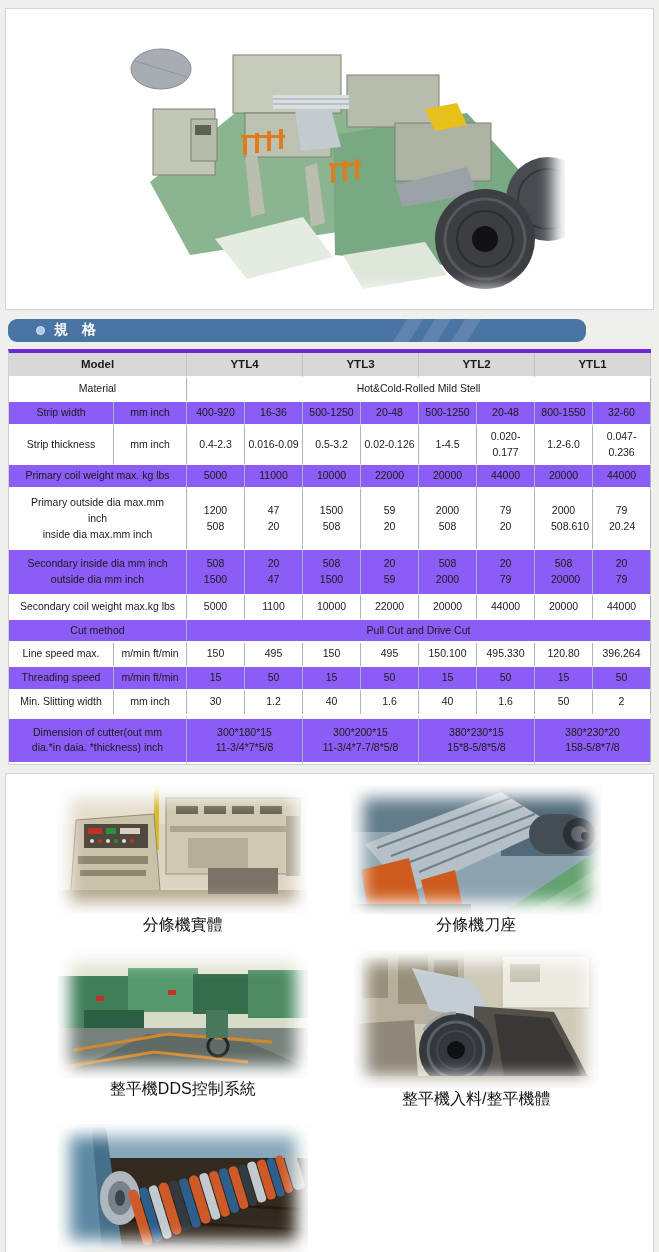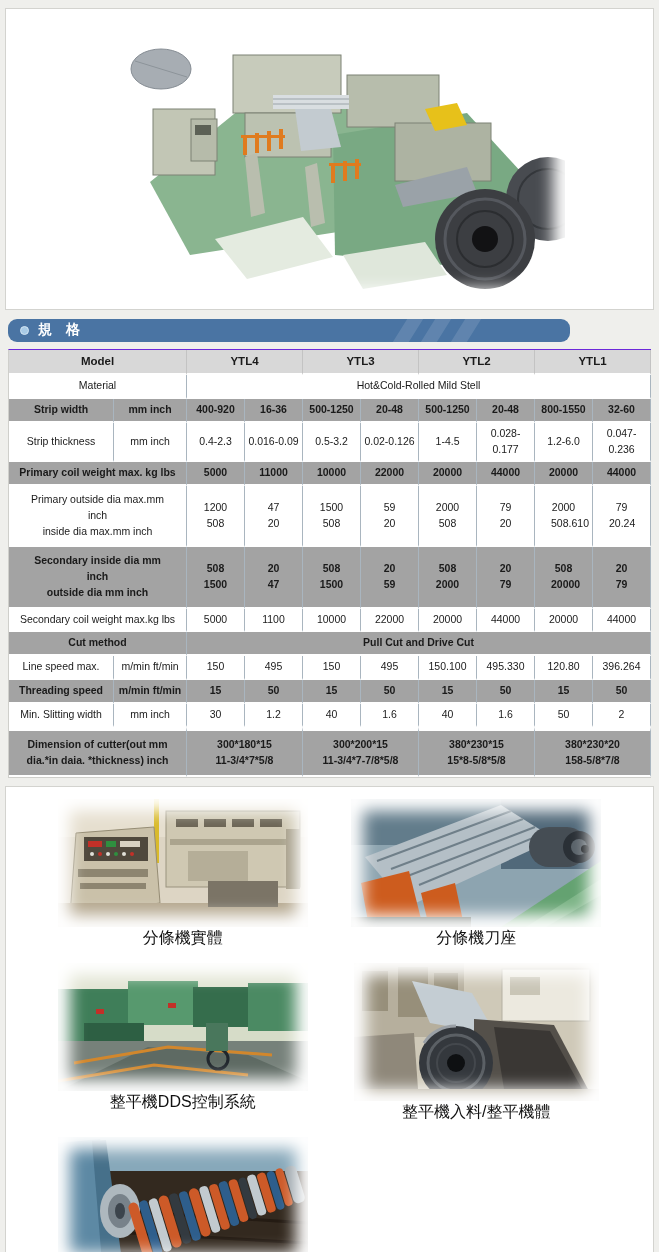--- a/index.html
+++ b/index.html
@@ -10,36 +10,36 @@
     color:#1a1a1a;
   }
   .panel { background:#fff; border:1px solid #d3d3cf; margin:0 5px; box-sizing:border-box; }
   .hero-panel { margin-top:8px; height:302px; display:flex; align-items:center; justify-content:center; }
   .photo { position:relative; overflow:hidden; }
   .photo::after { content:""; position:absolute; inset:0; box-shadow:inset 0 0 16px 12px #fff; }
   .photo svg { display:block; }
   .hero { width:470px; height:284px; }
 
   .section-bar { position:relative; margin:9px 0 0 8px; width:562px; height:23px;
-    background:#4a74a3; border-radius:9px; display:flex; align-items:center; overflow:hidden; }
+    background:#4a74a3; border-radius:9px; display:flex; align-items:center; overflow:hidden;padding-left:16px; }
   .bullet { width:7px; height:7px; border-radius:50%; background:#a9cbe6;
     border:1px solid #d2e4f2; margin:0 9px 0 12px; flex:0 0 auto; }
   .section-title { color:#ffffff; font-size:14px; font-weight:bold; letter-spacing:5px; padding-bottom:1px; }
   .stripe { position:absolute; top:-5px; bottom:-5px; width:16px;
     background:rgba(255,255,255,0.12); transform:skewX(-32deg); }
   .s1 { left:392px; } .s2 { left:420px; } .s3 { left:450px; }
 
   table.spec { border-collapse:separate; border-spacing:0; margin:7px 0 0 8px; width:643px;
     table-layout:fixed; background:#fff; font-size:10.5px;
-    border-left:1px solid #cfcfcb; border-top:1px solid #6d28d9; border-bottom:1px solid #cfcfcb; }
+    border-left:1px solid #cfcfcb; border-top:4px solid #6d28d9; border-bottom:1px solid #cfcfcb; }
   .spec td { border-right:1px solid #a9b5bf; border-bottom:2px solid #ffffff;
     text-align:center; vertical-align:middle; padding:3px 1px;
     white-space:pre-line; line-height:1.5; overflow:hidden; }
   .spec tr.hdr td { background:#d8d8d8; font-weight:bold; font-size:11.5px; border-right-color:#c3c3c3; }
-  .spec tr.blue td { background:#a3a3a3;font-weight:bold; }
+  .spec tr.blue td { background:#8b5cf6; }
   .spec tr.tall td { padding:6px 16px; }
   .spec tr.gap td { border-top:4px solid #ffffff; }
 
   .photos-panel { margin-top:8px; height:504px; padding:12px 30px 0; position:relative; overflow:hidden; }
   .grid { display:grid; grid-template-columns:1fr 1fr; row-gap:18px; justify-items:center; }
   figure.gal { margin:0; display:flex; flex-direction:column; align-items:center; }
   figcaption { font-size:16px; color:#111; margin-top:3px; line-height:15px; }
   .p-small { width:250px; height:128px; }
   .p-last { width:245px; height:138px; }
 </style>
@@ -143,21 +143,21 @@
     <td>32-60</td>
   </tr>
   <tr>
     <td>Strip thickness</td>
     <td>mm inch</td>
     <td>0.4-2.3</td>
     <td>0.016-0.09</td>
     <td>0.5-3.2</td>
     <td>0.02-0.126</td>
     <td>1-4.5</td>
-    <td>0.028-0.177</td>
+    <td>0.020-0.177</td>
     <td>1.2-6.0</td>
     <td>0.047-0.236</td>
   </tr>
   <tr class="blue">
     <td colspan="2">Primary coil weight max. kg lbs</td>
     <td>5000</td>
     <td>11000</td>
     <td>10000</td>
     <td>22000</td>
     <td>20000</td>

